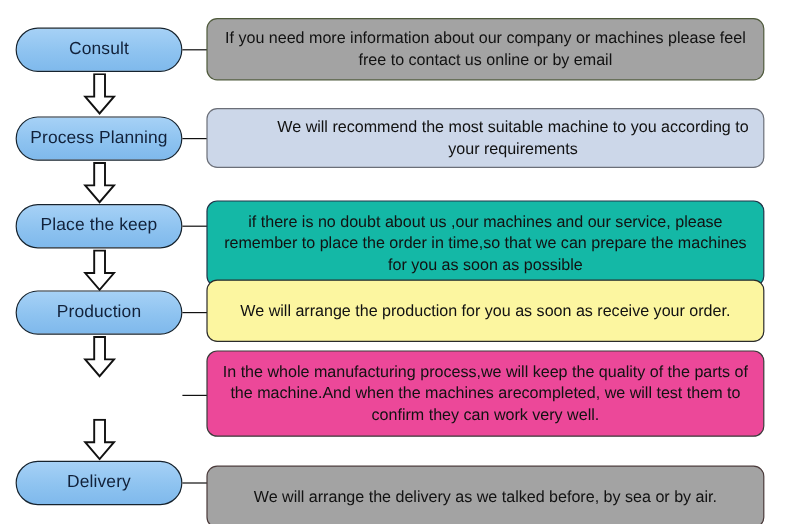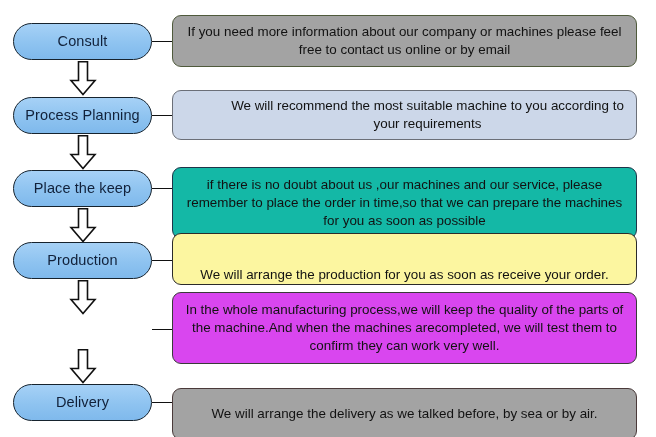--- a/index.html
+++ b/index.html
@@ -140,34 +140,34 @@
       <path d="M10.5,0.8 L19.5,0.8 L19.5,19.5 L27,19.5 L15,33.5 L3,19.5 L10.5,19.5 Z" fill="#ffffff" stroke="#111111" stroke-width="1.6" stroke-linejoin="miter"></path>
     </svg>
   </div>
 
   <div class="connector-line" style="top:260px;"></div>
 
   <div class="stage-pill" style="top:242px;">
     <span class="stage-label">Production</span>
   </div>
 
-  <div class="desc-box" style="top:233px; height:52px; background:#fcf6a0; border:1.6px solid #2b2b2b;align-items:flex-end;">
+  <div class="desc-box" style="top:233px; height:52px; background:#fcf6a0; border:1.6px solid #2b2b2b;">
     <span class="desc-text">We will arrange the production for you as soon as receive your order.</span>
   </div>
 
   <div class="flow-arrow" style="top:280px; height:35px;">
     <svg width="30" height="35" viewBox="0 0 30 35">
       <path d="M10.5,0.8 L19.5,0.8 L19.5,19.5 L27,19.5 L15,33.5 L3,19.5 L10.5,19.5 Z" fill="#ffffff" stroke="#111111" stroke-width="1.6" stroke-linejoin="miter"></path>
     </svg>
   </div>
 
   <div class="connector-line" style="top:329px;"></div>
 
 
-  <div class="desc-box" style="top:292px; height:72px; background:#d946ef; border:1.6px solid #3a3a3a;">
+  <div class="desc-box" style="top:292px; height:72px; background:#ec4899; border:1.6px solid #3a3a3a;">
     <span class="desc-text">In the whole manufacturing process,we will keep the quality of the parts of the machine.And when the machines arecompleted, we will test them to confirm they can work very well.</span>
   </div>
 
   <div class="flow-arrow" style="top:349px; height:35px;">
     <svg width="30" height="35" viewBox="0 0 30 35">
       <path d="M10.5,0.8 L19.5,0.8 L19.5,19.5 L27,19.5 L15,33.5 L3,19.5 L10.5,19.5 Z" fill="#ffffff" stroke="#111111" stroke-width="1.6" stroke-linejoin="miter"></path>
     </svg>
   </div>
 
   <div class="connector-line" style="top:402px;"></div>

